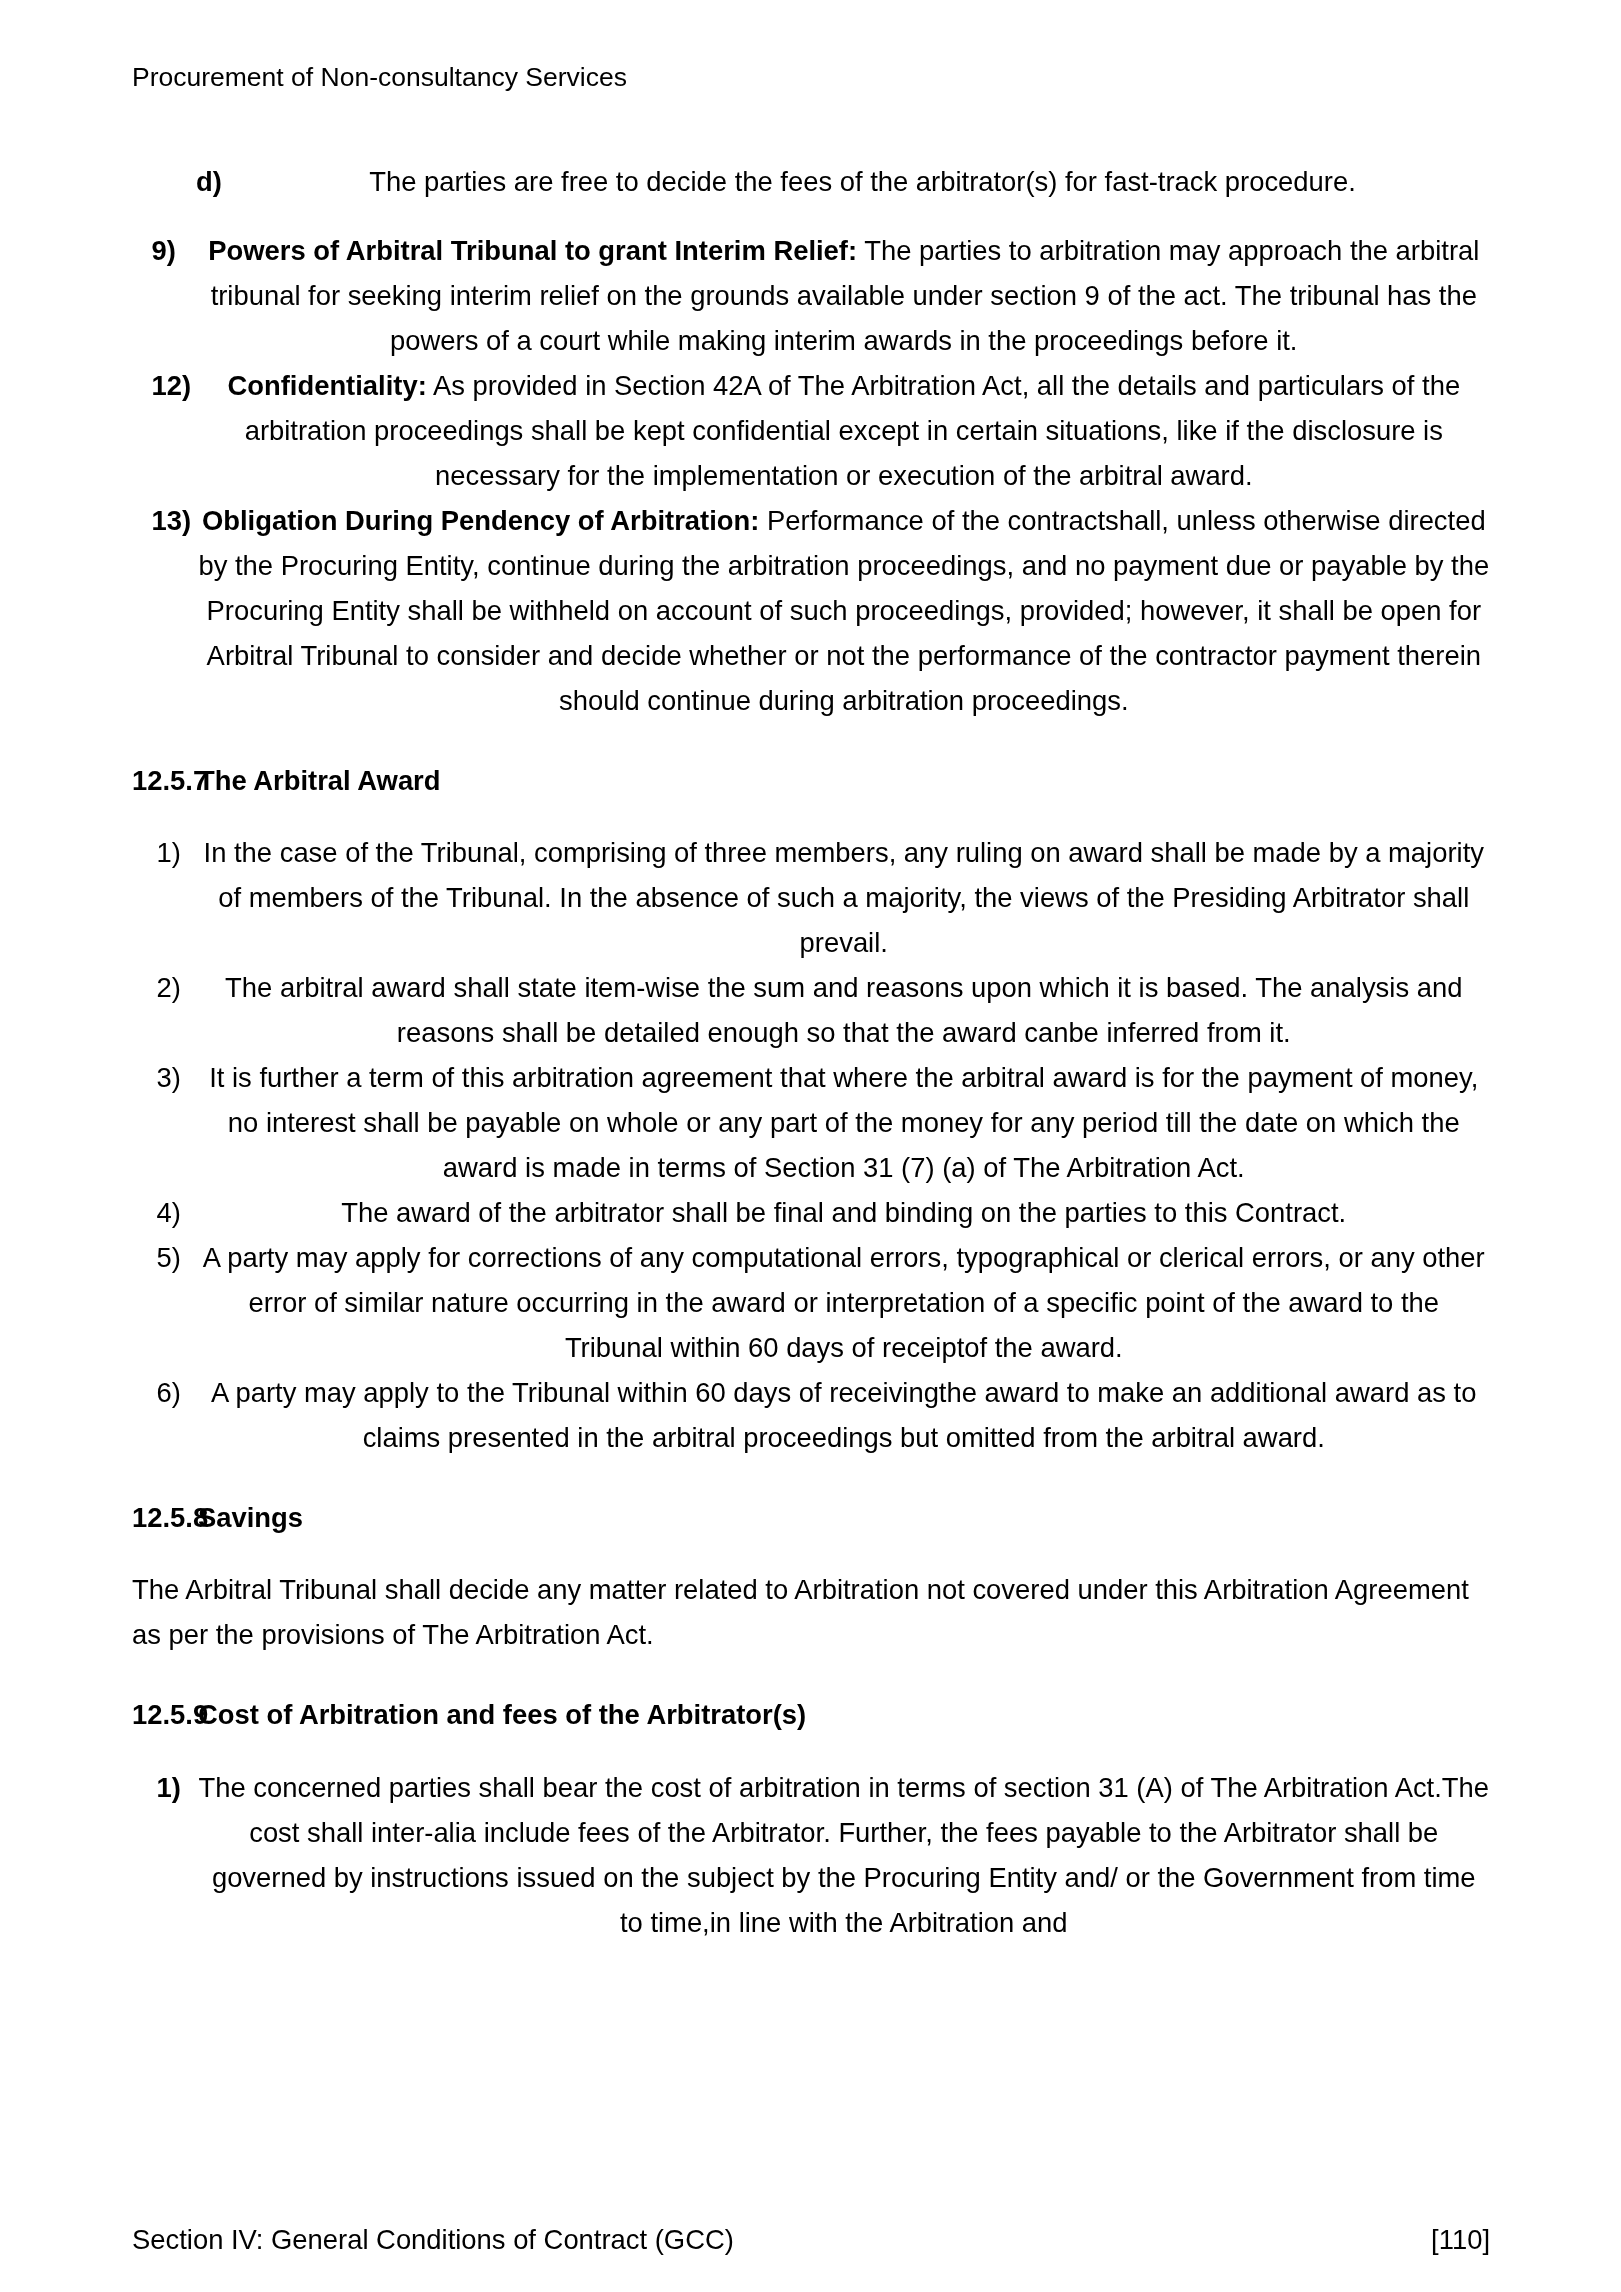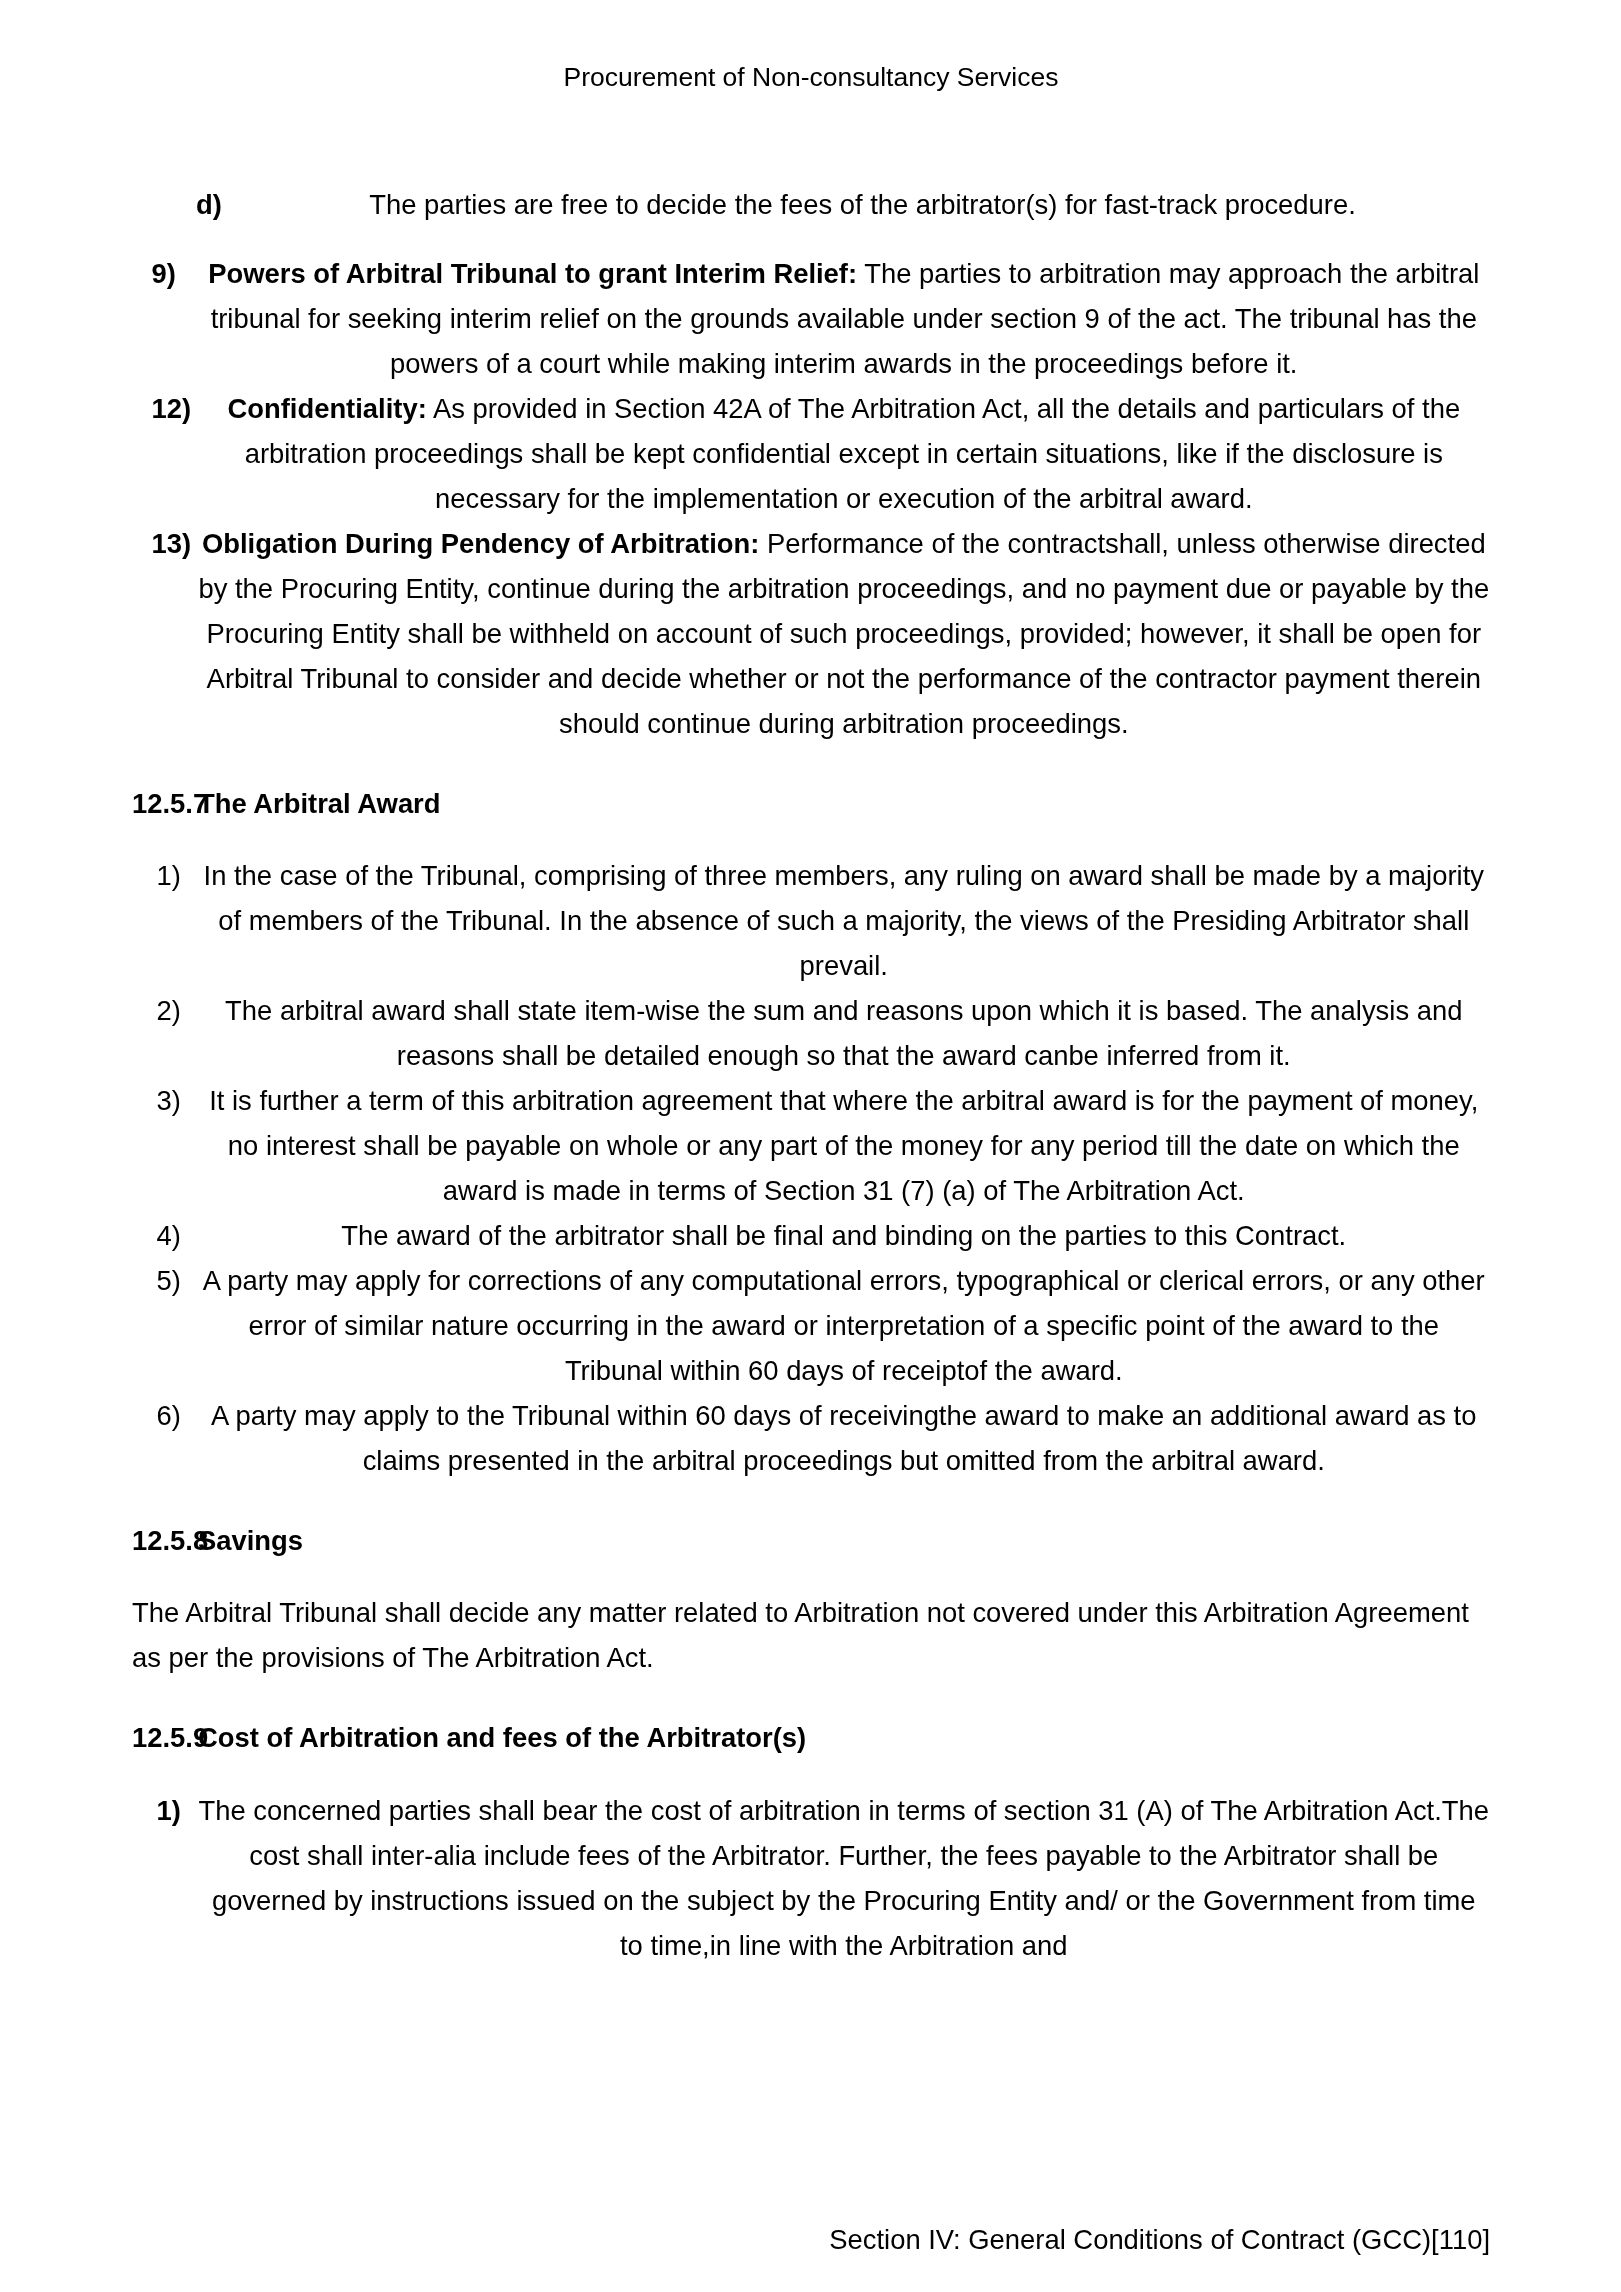--- a/index.html
+++ b/index.html
@@ -9,24 +9,24 @@
     height: 2293px;
     position: relative;
     overflow: hidden;
     font-family: "Liberation Sans", sans-serif;
     color: #000000;
   }
   .page {
     padding: 61px 131px 0 132px;
   }
   .doc-header {
-    text-align: center;
+    text-align: left;
     font-size: 26.5px;
     line-height: 33px;
-    margin-bottom: 88px;
+    margin-bottom: 65px;
   }
   .body-text {
     font-size: 27.4px;
     line-height: 45px;
   }
   .bold { font-weight: bold; }
 
   
   .li { display: flex; align-items: flex-start; }
   .li-num { flex: 0 0 auto; }
@@ -51,25 +51,25 @@
     line-height: 45px;
     margin-top: 35px;
     margin-bottom: 27.4px;
   }
   .section-heading .sec-num { width: 66px; flex: 0 0 auto; }
 
   .section-paragraph { margin-bottom: 15px; }
 
   .doc-footer {
     position: absolute;
-    left: 116px;
+    left: 132px;
     right: 131px;
     bottom: 37px;
     display: flex;
-    justify-content: flex-end;
+    justify-content: space-between;
     font-size: 27.4px;
     line-height: 33px;
   }
 </style>
 </head>
 <body>
 
 <div class="page">
 
   <div class="doc-header">Procurement of Non-consultancy Services</div>

